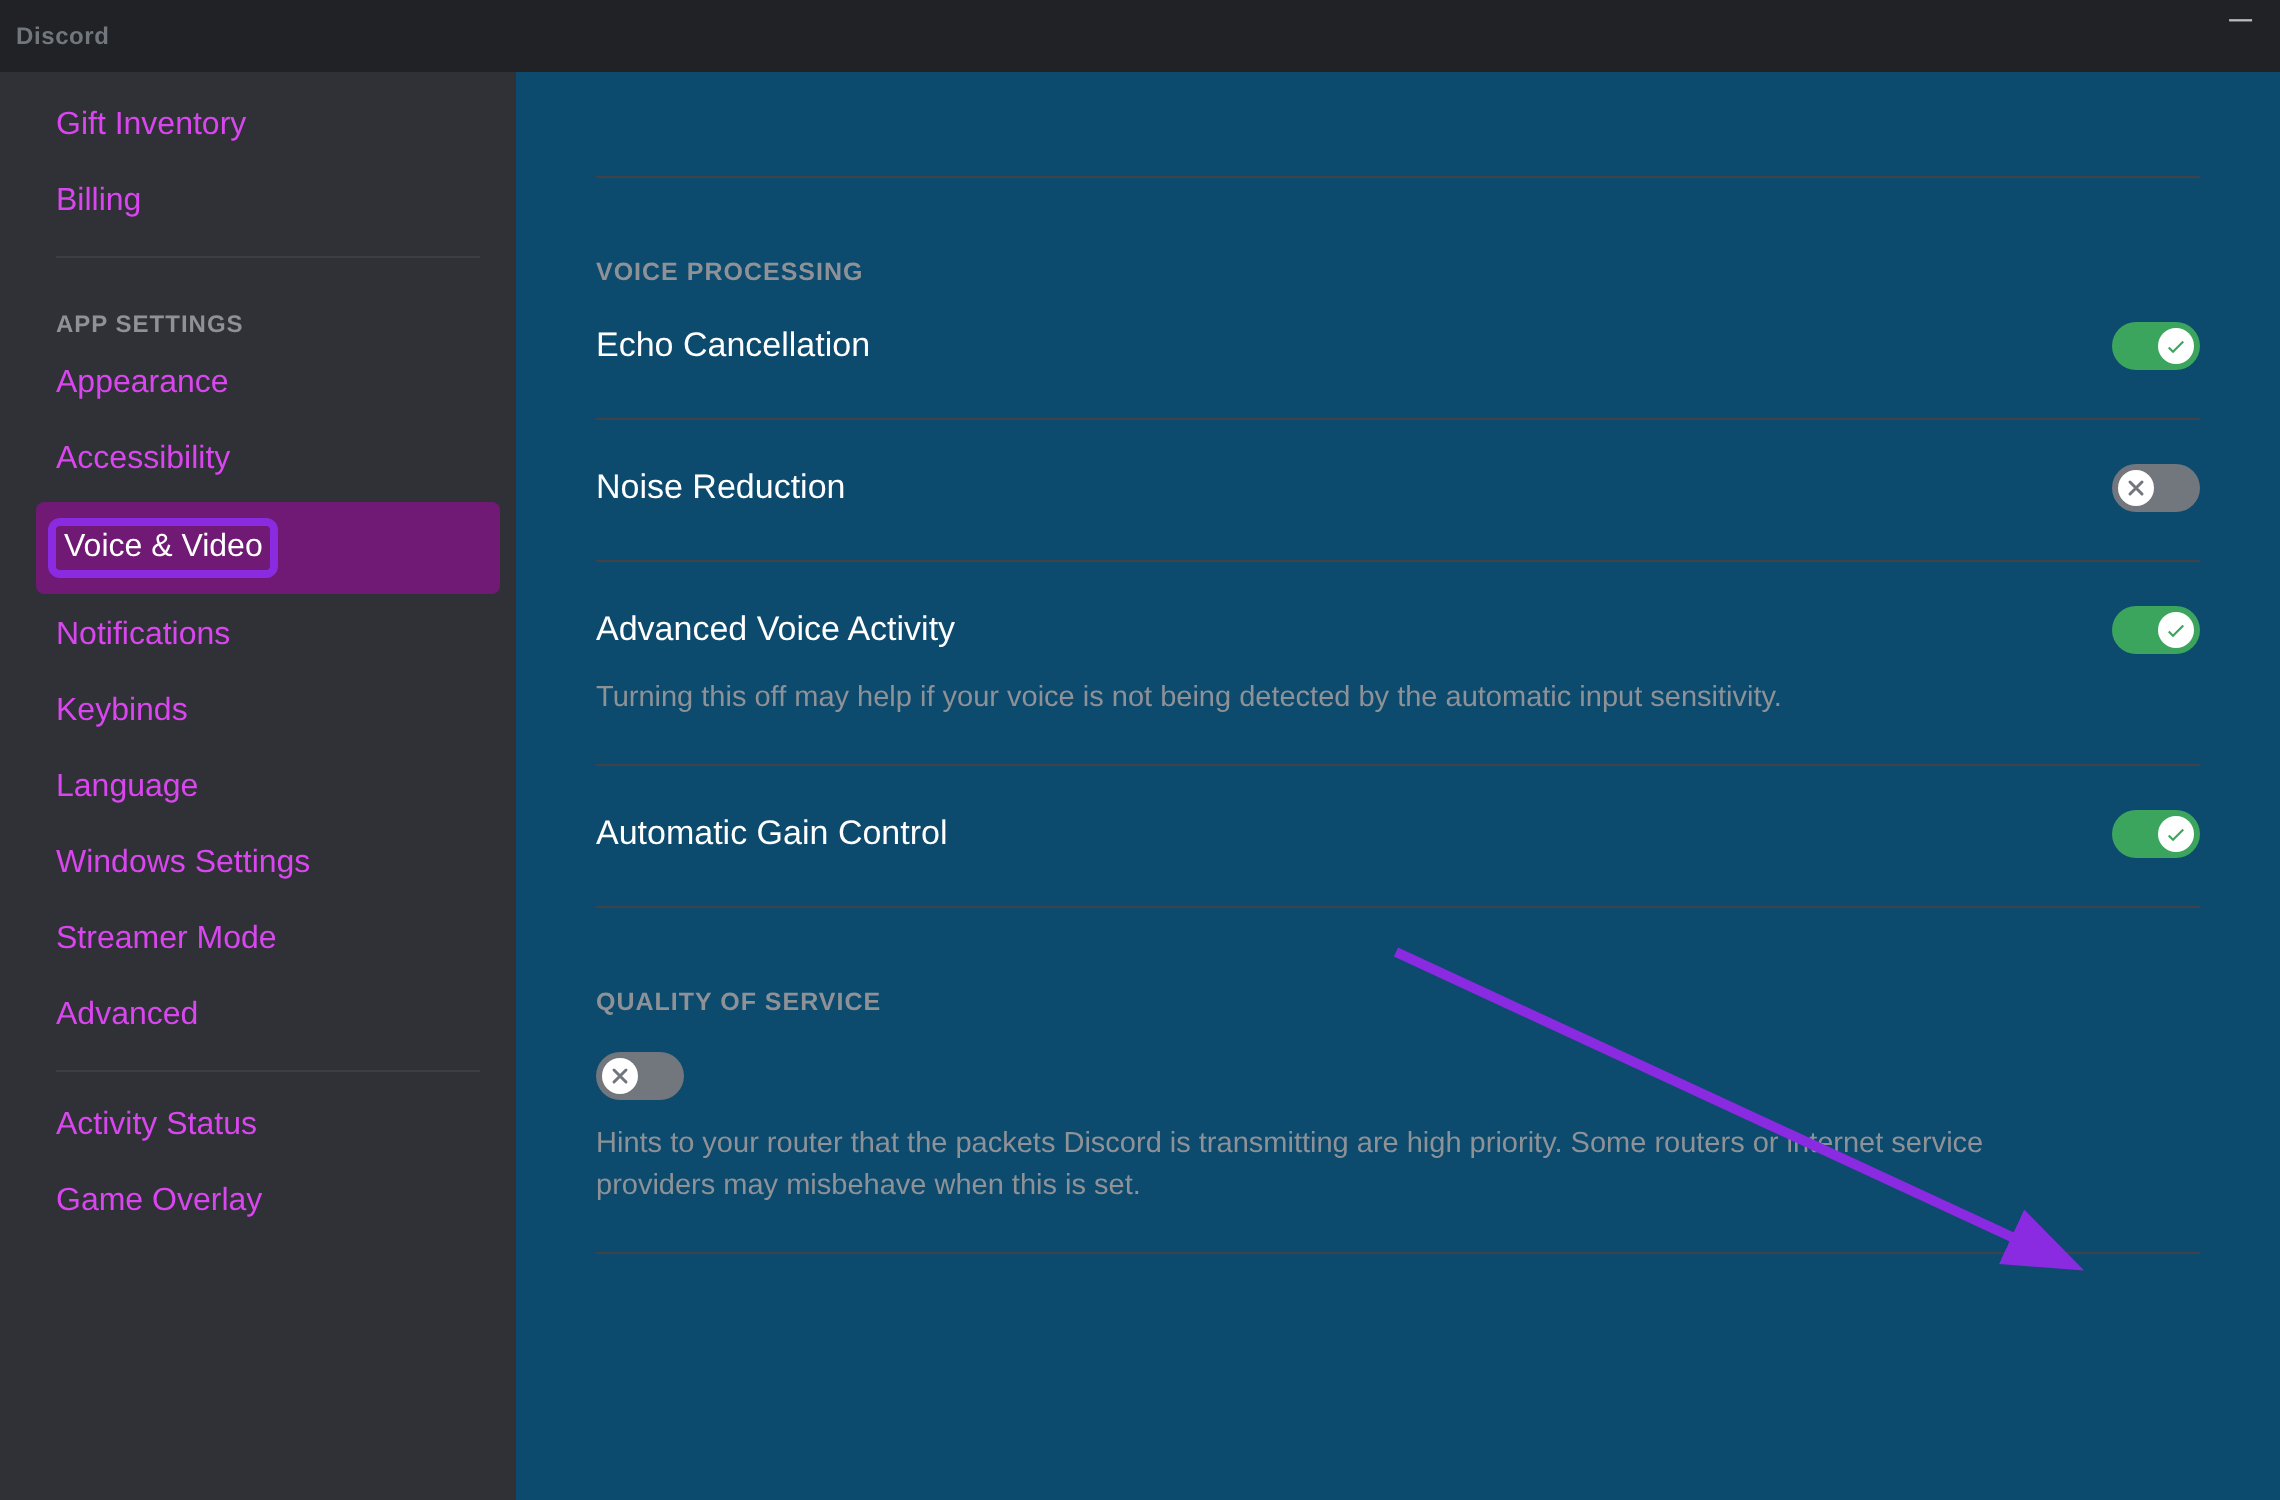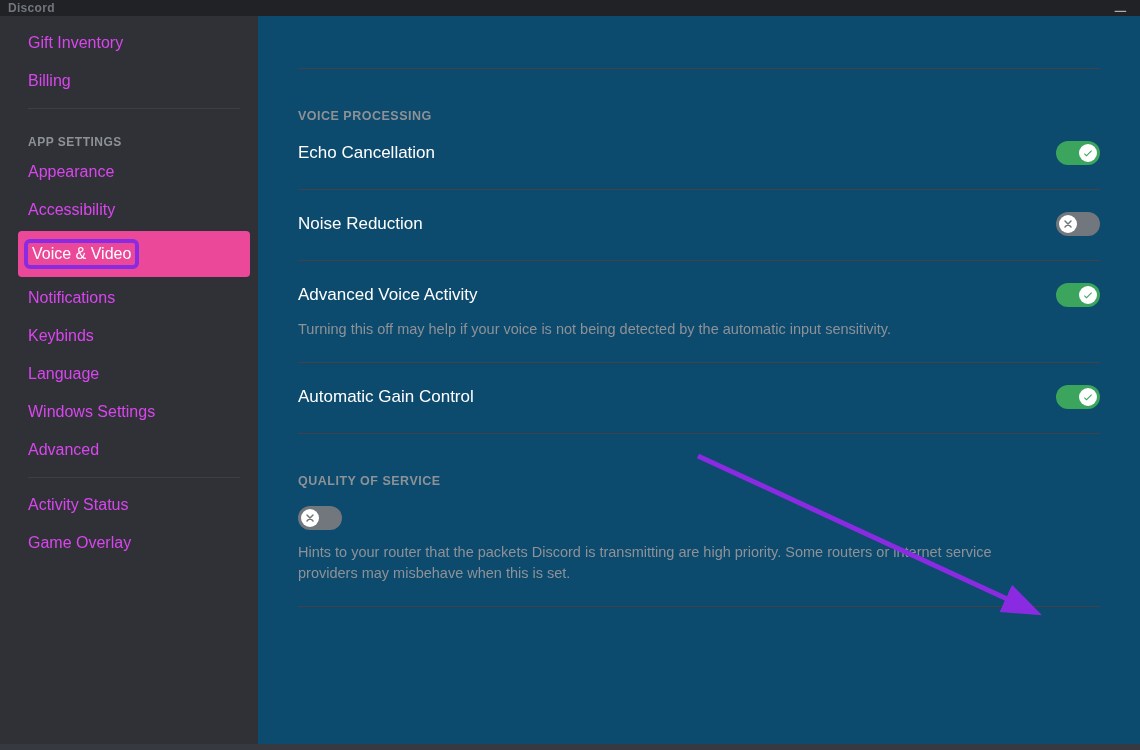--- a/index.html
+++ b/index.html
@@ -5,21 +5,21 @@
   * { box-sizing: border-box; margin: 0; padding: 0; }
   html, body { width: 1140px; height: 750px; overflow: hidden; }
   body {
     background: #36393f;
     font-family: -apple-system, BlinkMacSystemFont, "Segoe UI", Helvetica, Arial, sans-serif;
     color: #dcddde;
     position: relative;
   }
   
   .titlebar {
-    height: 16px;
+    height: 36px;
     background: #202225;
     display: flex;
     align-items: center;
     padding: 0 8px;
     position: relative;
   }
   .titlebar .app-name {
     color: #72767d;
     font-size: 12px;
     font-weight: 700;
@@ -59,21 +59,21 @@
   
   .side-item {
     color: #d946ef;
     font-size: 16px;
     padding: 8px 10px;
     border-radius: 4px;
     cursor: pointer;
     margin-bottom: 4px;
   }
   .side-item.selected {
-    background: #ec4899;
+    background: #701a75;
     color: #ffffff;
   }
   .side-header {
     color: #8e9297;
     font-size: 12px;
     font-weight: 700;
     letter-spacing: 0.5px;
     padding: 16px 10px 6px 10px;
     text-transform: uppercase;
   }
@@ -181,20 +181,21 @@
     <div class="side-item">Accessibility</div>
     <div class="side-item selected">
       <span class="highlight-box">
         <span>Voice &amp; Video</span>
       </span>
     </div>
     <div class="side-item">Notifications</div>
     <div class="side-item">Keybinds</div>
     <div class="side-item">Language</div>
     <div class="side-item">Windows Settings</div>
+    <div class="side-item">Streamer Mode</div>
     <div class="side-item">Advanced</div>
     <div class="side-sep"></div>
     <div class="side-item">Activity Status</div>
     <div class="side-item">Game Overlay</div>
   </div>
 
   <div class="content">
     <div class="faded-top" style="visibility:hidden">Hardware acceleration uses your GPU for efficient video encoding and decoding, if available.</div>
     <div class="divider tight" style="margin-top:30px"></div>
 

